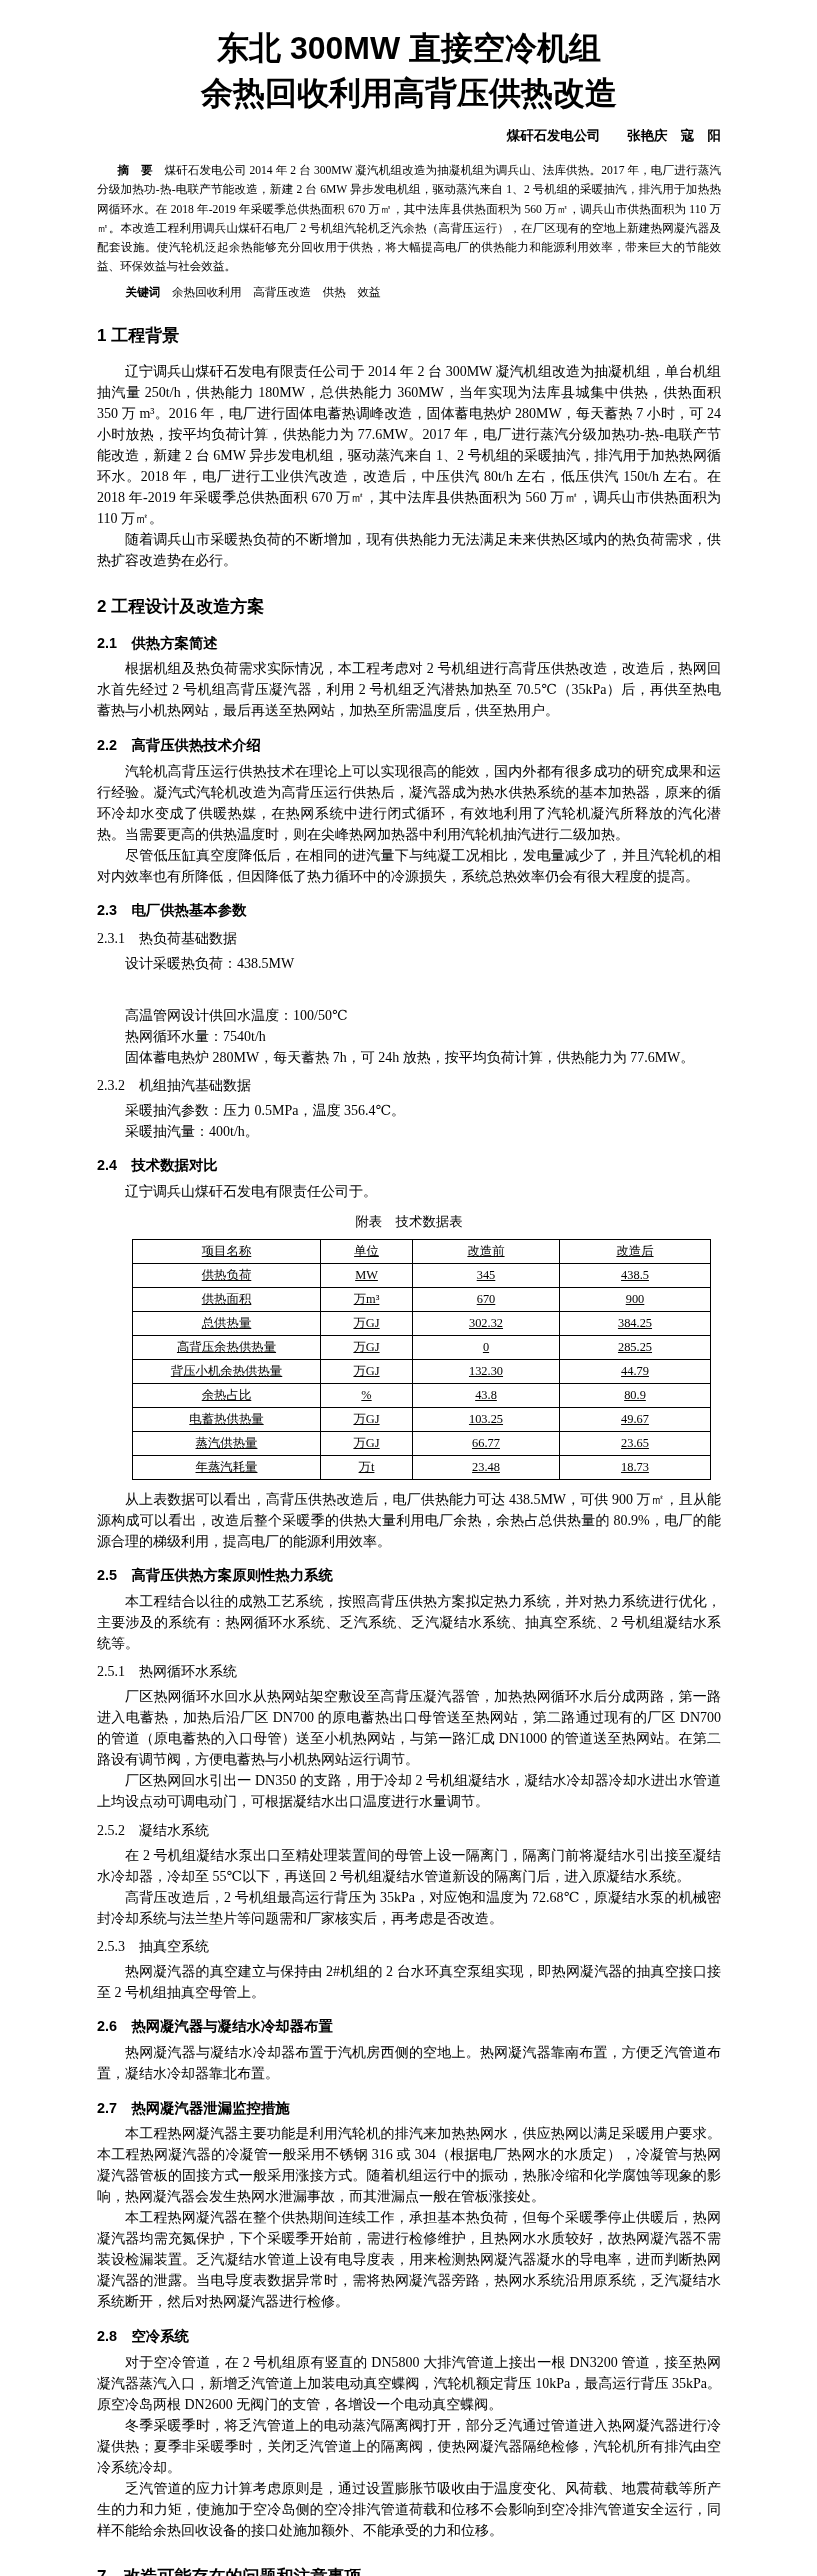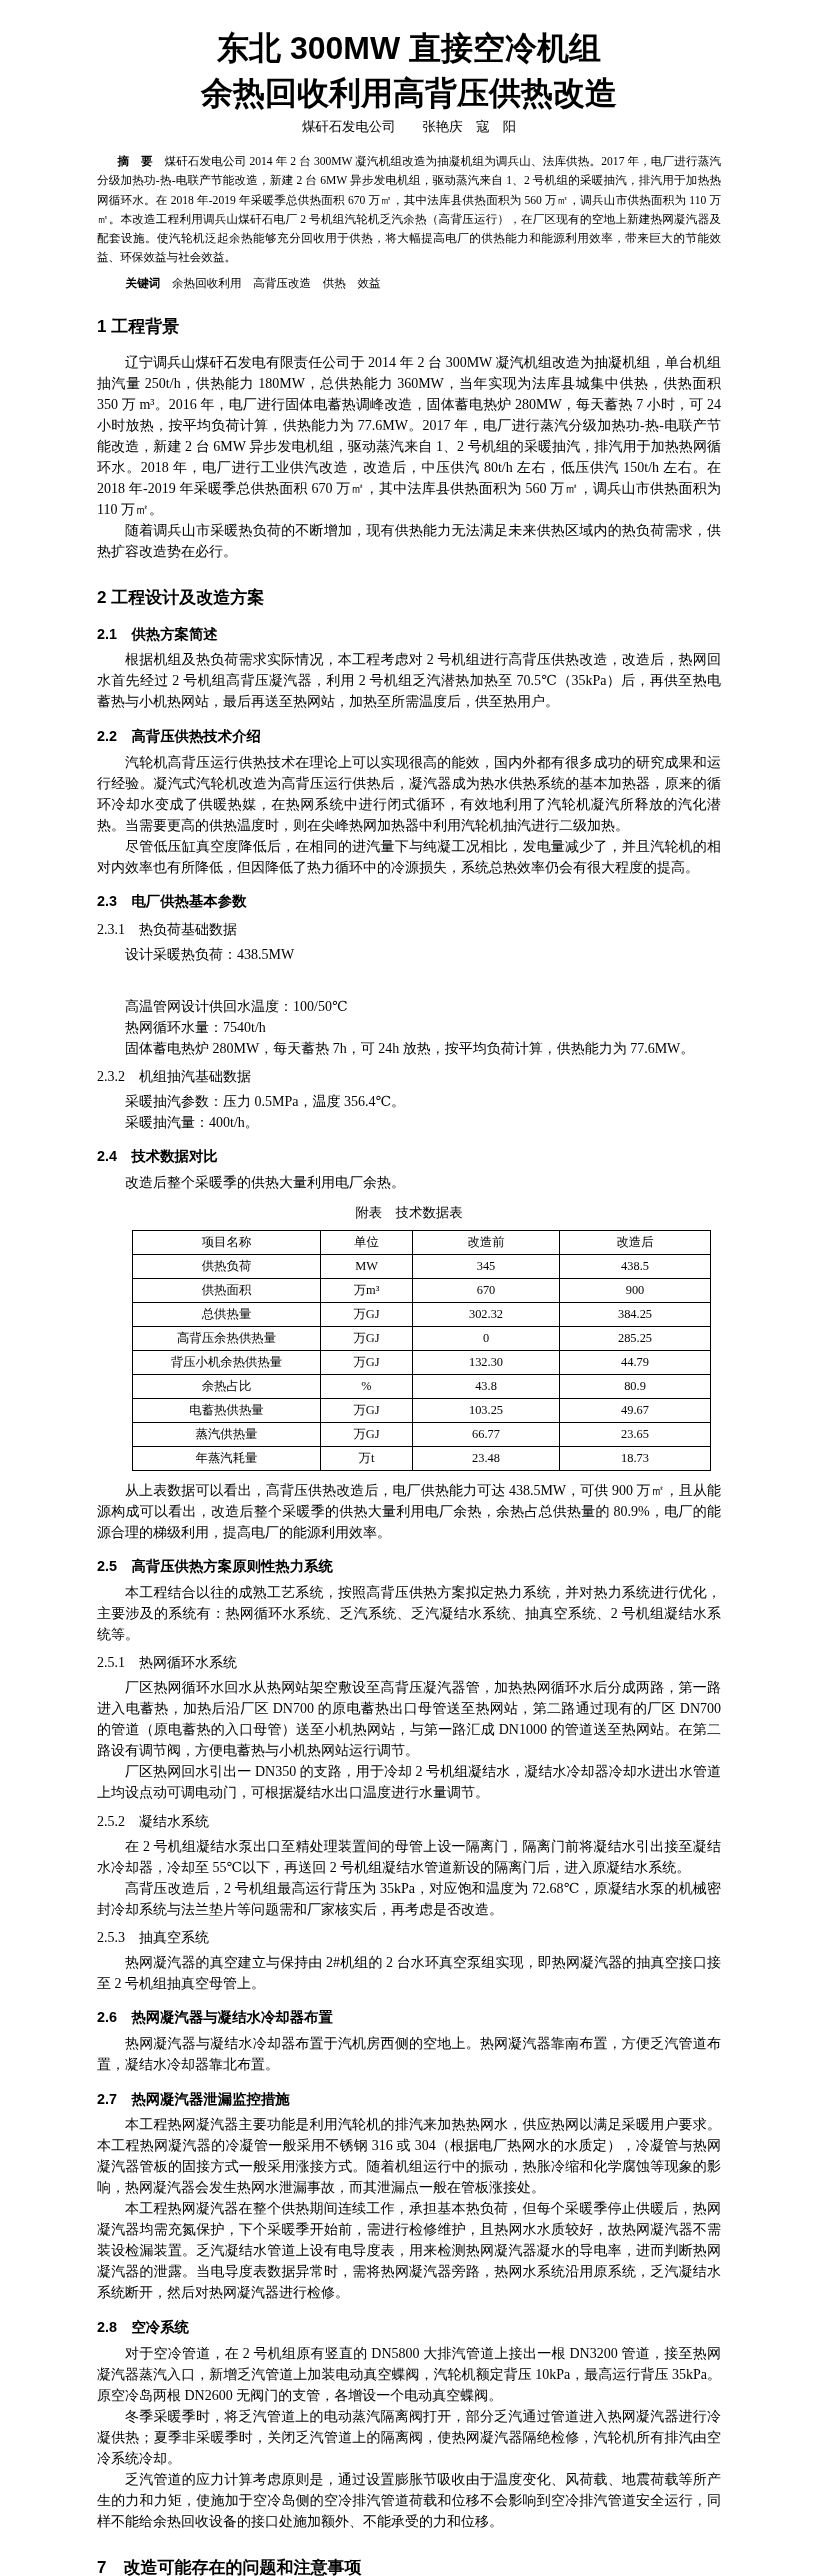--- a/index.html
+++ b/index.html
@@ -16,24 +16,25 @@
     padding-top:26px;
   }
   .title{
     text-align:center;
     font-family:"Liberation Sans","DejaVu Sans",sans-serif;
     font-weight:bold;
     font-size:32px;
     line-height:45px;
   }
   .byline{
-    text-align:center;
+    text-align:right;
     font-size:13.4px;
     line-height:17.5px;
-    margin:2px 0 0 0;
+    margin:11px 0 0 0;
+    font-weight:bold;
   }
   .abstract{
     margin:15.5px 0 0 0;
     font-size:11.6px;
     line-height:19.3px;
     text-align:justify;
     text-indent:20.6px;
   }
   .keywords{
     margin:8px;
@@ -88,20 +89,21 @@
     table-layout:fixed;
   }
   table.data th,table.data td{
     border:0.5px solid #000;
     height:23px;
     text-align:center;
     vertical-align:middle;
     font-weight:normal;
     padding:0 5px;
     overflow:hidden;
+    text-decoration:underline;
   }
   col.c1{width:188px;} col.c2{width:92px;} col.c3{width:147px;} col.c4{width:151px;}
 </style>
 </head>
 <body>
 
 <div class="doc">
 
   <div class="title">
     <div>东北 300MW 直接空冷机组</div>
@@ -127,21 +129,21 @@
   <h2 class="sec">2.3　电厂供热基本参数</h2>
   <h3 class="sec">2.3.1　热负荷基础数据</h3>
   <p class="body gap-after">设计采暖热负荷：438.5MW</p>
   <p class="body">高温管网设计供回水温度：100/50℃</p>
   <p class="body">热网循环水量：7540t/h</p>
   <p class="body">固体蓄电热炉 280MW，每天蓄热 7h，可 24h 放热，按平均负荷计算，供热能力为 77.6MW。</p>
   <h3 class="sec">2.3.2　机组抽汽基础数据</h3>
   <p class="body">采暖抽汽参数：压力 0.5MPa，温度 356.4℃。</p>
   <p class="body">采暖抽汽量：400t/h。</p>
   <h2 class="sec">2.4　技术数据对比</h2>
-  <p class="body">改造后整个采暖季的供热大量利用电厂余热。</p>
+  <p class="body">辽宁调兵山煤矸石发电有限责任公司于。</p>
 
   <p class="tbl-caption">附表　技术数据表</p>
   <table class="data">
     <colgroup>
         <col class="c1">
         <col class="c2">
         <col class="c3">
         <col class="c4">
       </colgroup>
     <thead>

